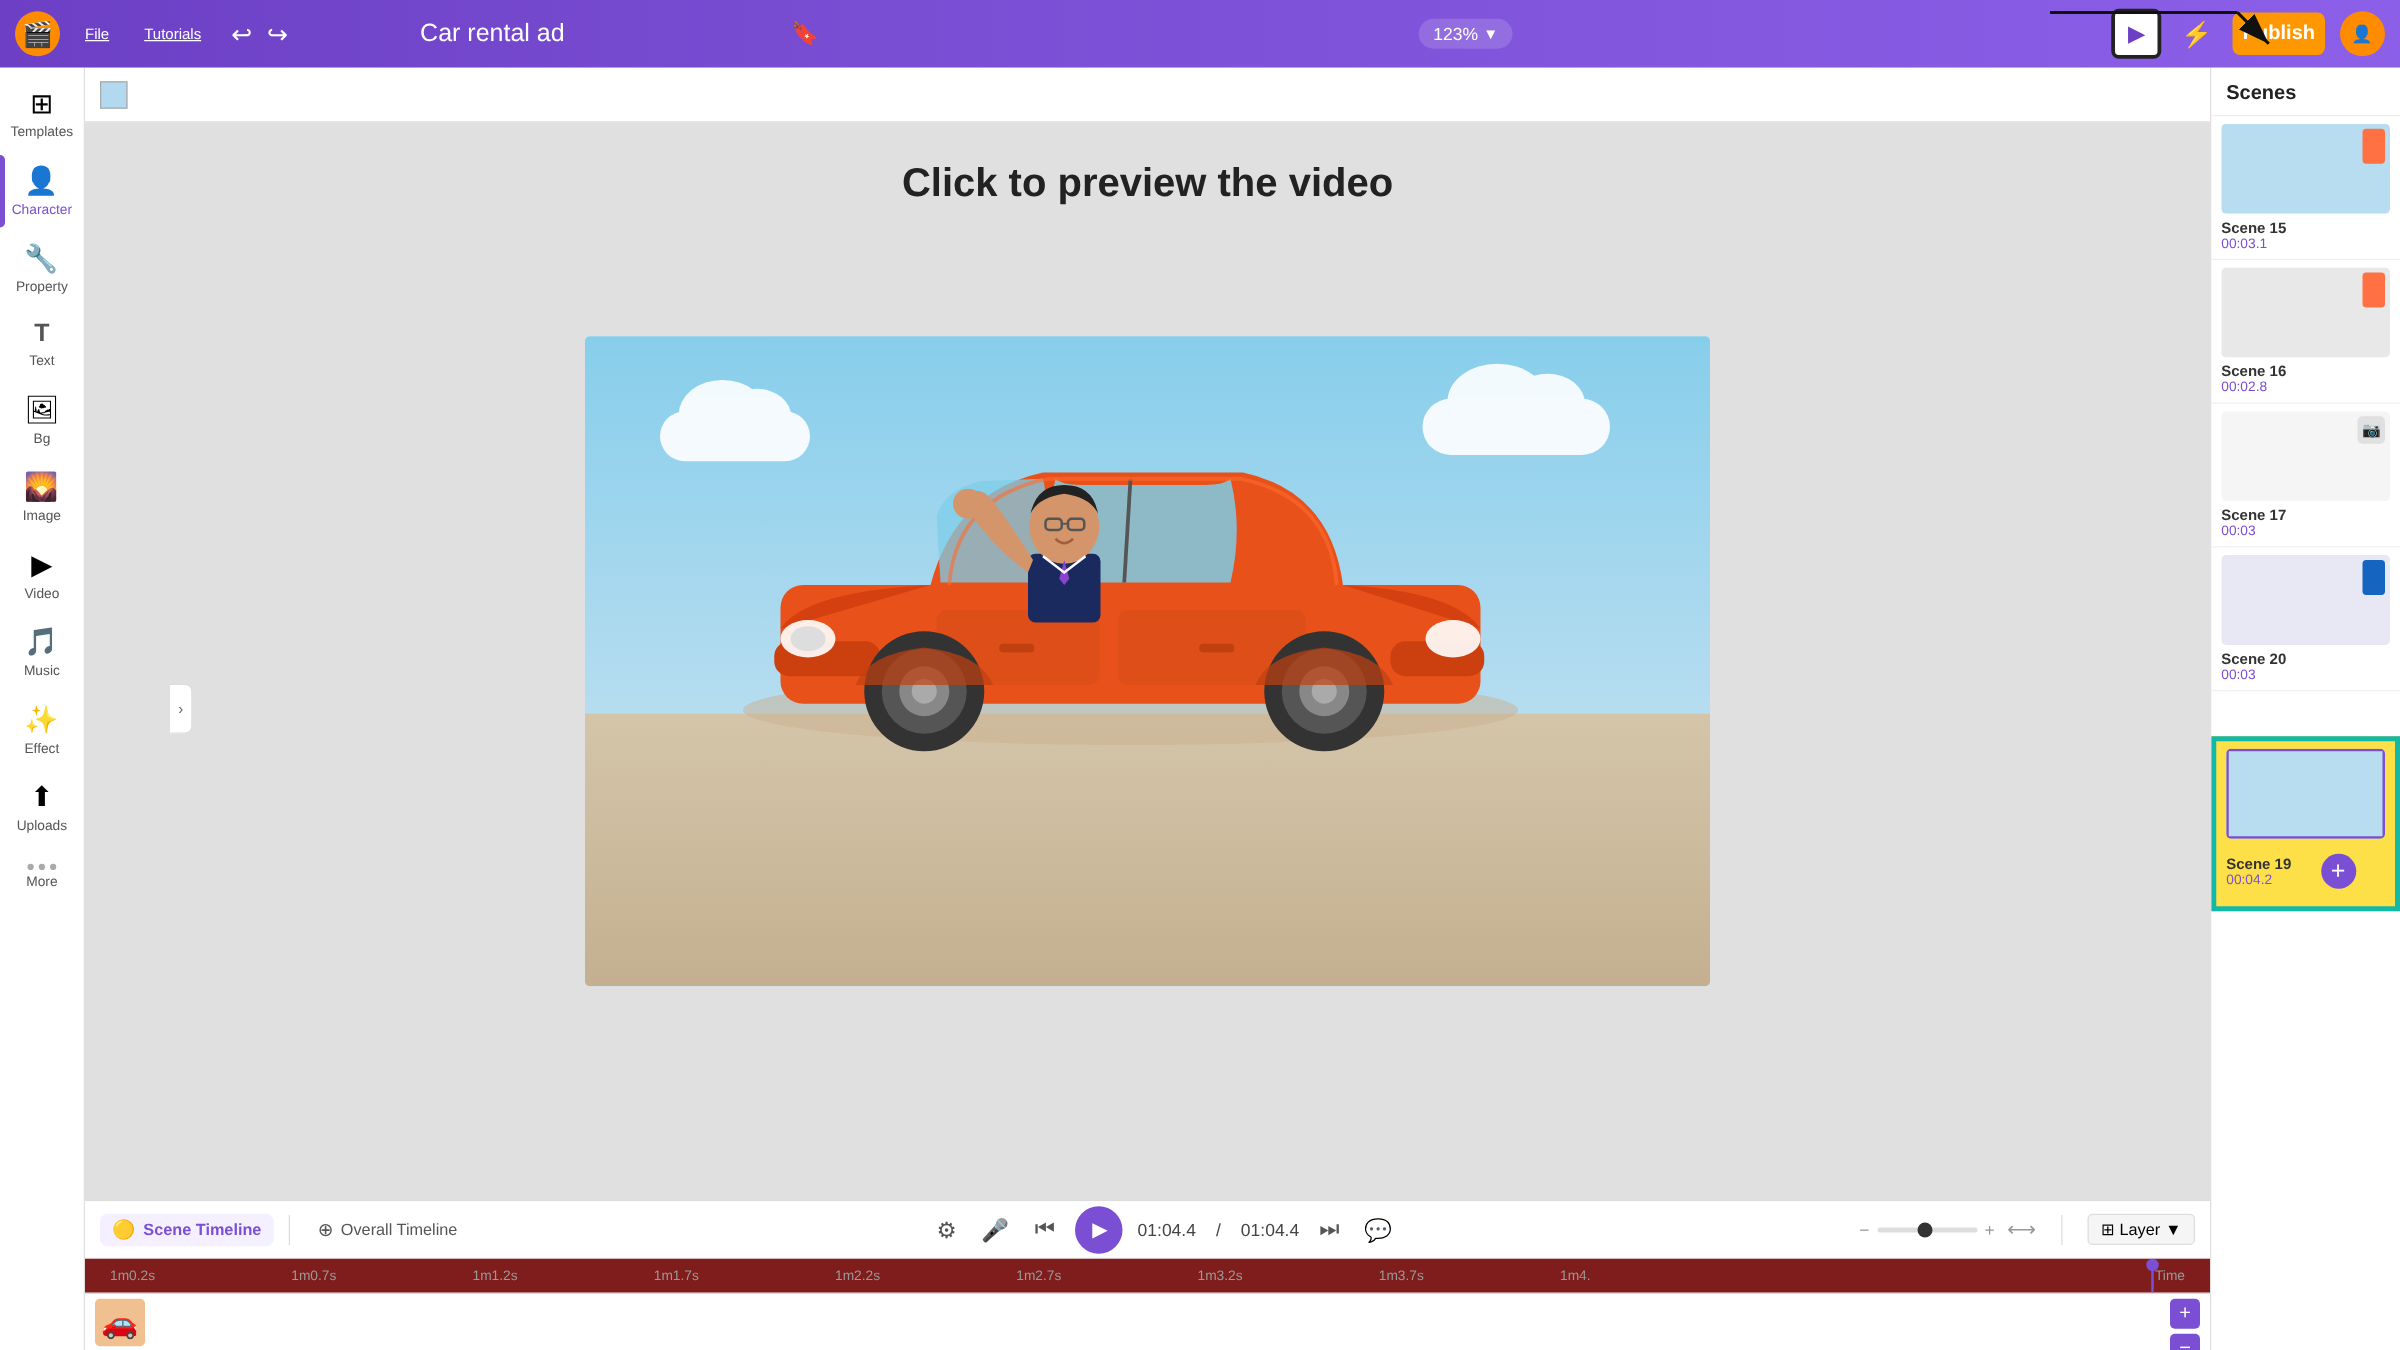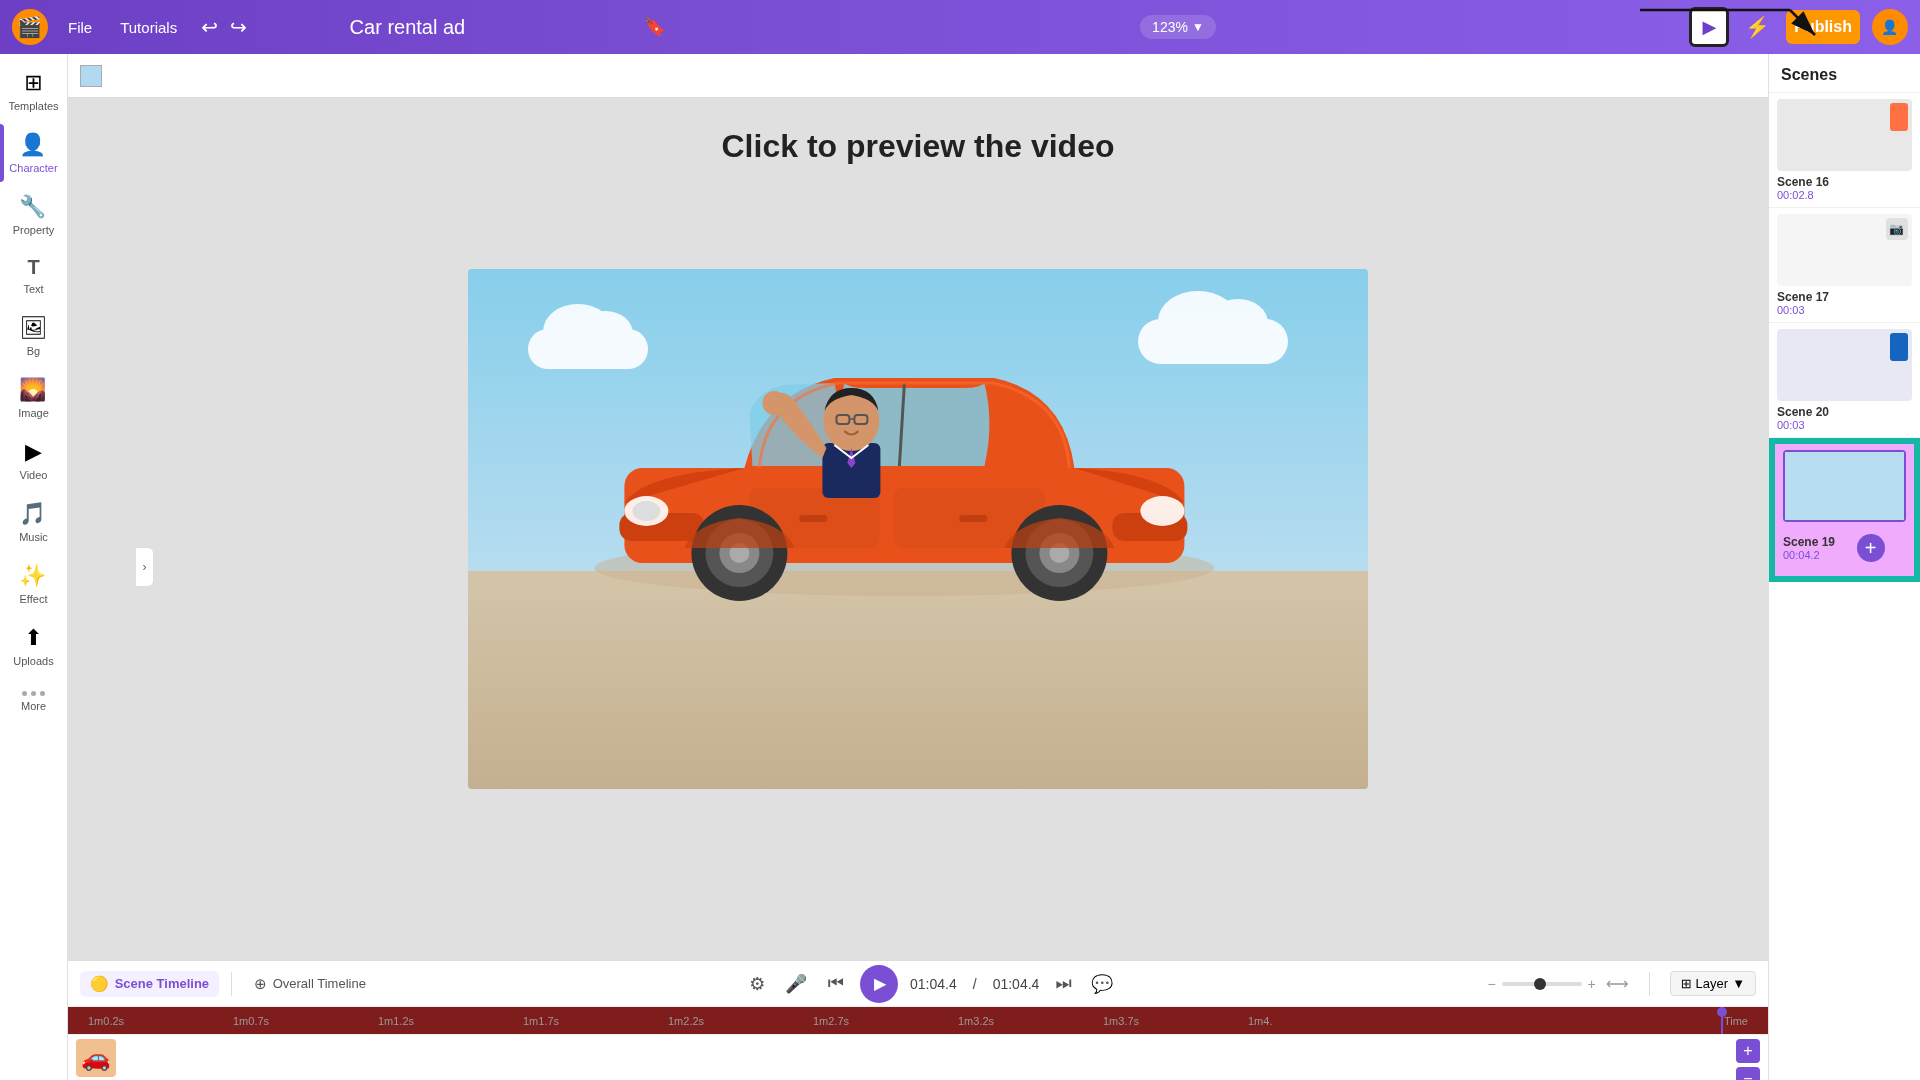--- a/index.html
+++ b/index.html
@@ -9,21 +9,21 @@
     #topbar {
       display: flex; align-items: center; height: 54px;
       background: linear-gradient(90deg, #6c3fc5 0%, #7b4fd4 40%, #8b5fe8 100%);
       padding: 0 12px; gap: 12px; position: relative; z-index: 100;
     }
     #topbar .logo {
       width: 36px; height: 36px; background: #ff8c00; border-radius: 50%;
       display: flex; align-items: center; justify-content: center; font-size: 20px; flex-shrink: 0;
     }
     #topbar .nav-btn {
-      color: #fff; font-size: 15px; background: none; border: none; cursor: pointer; padding: 4px 8px;
+      color: #fff; font-size: 12px; background: none; border: none; cursor: pointer; padding: 4px 8px; text-decoration: underline;
     }
     #topbar .undo-redo { display: flex; gap: 4px; }
     #topbar .undo-redo button {
       background: none; border: none; color: #fff; font-size: 18px; cursor: pointer; padding: 4px;
     }
     #topbar .project-name {
       color: #fff; font-size: 20px; font-weight: 500; flex: 1; text-align: center; margin-left: -80px;
     }
     #topbar .zoom-control {
       display: flex; align-items: center; background: rgba(255,255,255,0.15); border-radius: 20px;
@@ -161,21 +161,21 @@
       width: 152px; background: #fff; border-left: 1px solid #e0e0e0;
       display: flex; flex-direction: column; flex-shrink: 0; overflow-y: auto;
     }
     #scenes-header {
       padding: 12px 12px 8px; font-size: 16px; font-weight: 600; color: #222;
       border-bottom: 1px solid #eee;
     }
     .scene-item {
       padding: 6px 8px; cursor: pointer; border-bottom: 1px solid #f0f0f0;
     }
-    .scene-item.active { border: 6px solid #14b8a6; background: #f0abfc; }
+    .scene-item.active { border: 4px solid #14b8a6; background: #fde047; margin-top: 36px; }
     .scene-thumb {
       width: 100%; height: 72px; border-radius: 4px; margin-bottom: 4px; overflow: hidden; position: relative;
     }
     .scene-thumb-bg { width: 100%; height: 100%; background: #b8ddf0; }
     .scene-thumb-bg.active-scene { background: #b8ddf0; border: 2px solid transparent; }
     .scene-badge {
       position: absolute; right: 4px; top: 4px; width: 18px; height: 28px;
       background: #ff7043; border-radius: 3px;
     }
     .scene-badge.blue { background: #1565c0; }
@@ -464,20 +464,28 @@
           <button style="width:24px;height:24px;background:#7b4fd4;color:#fff;border:none;border-radius:4px;cursor:pointer;font-size:16px;">+</button>
           <button style="width:24px;height:24px;background:#7b4fd4;color:#fff;border:none;border-radius:4px;cursor:pointer;font-size:16px;">−</button>
         </div>
       </div>
     </div>
   </div>
 
   <div id="right-panel">
     <div id="scenes-header">Scenes</div>
 
+    <div class="scene-item">
+      <div class="scene-thumb">
+        <div class="scene-thumb-bg"></div>
+        <div class="scene-badge"></div>
+      </div>
+      <div class="scene-name">Scene 15</div>
+      <div class="scene-time">00:03.1</div>
+    </div>
 
     <div class="scene-item">
       <div class="scene-thumb">
         <div class="scene-thumb-bg" style="background:#e8e8e8;"></div>
         <div class="scene-badge"></div>
       </div>
       <div class="scene-name">Scene 16</div>
       <div class="scene-time">00:02.8</div>
     </div>
 

